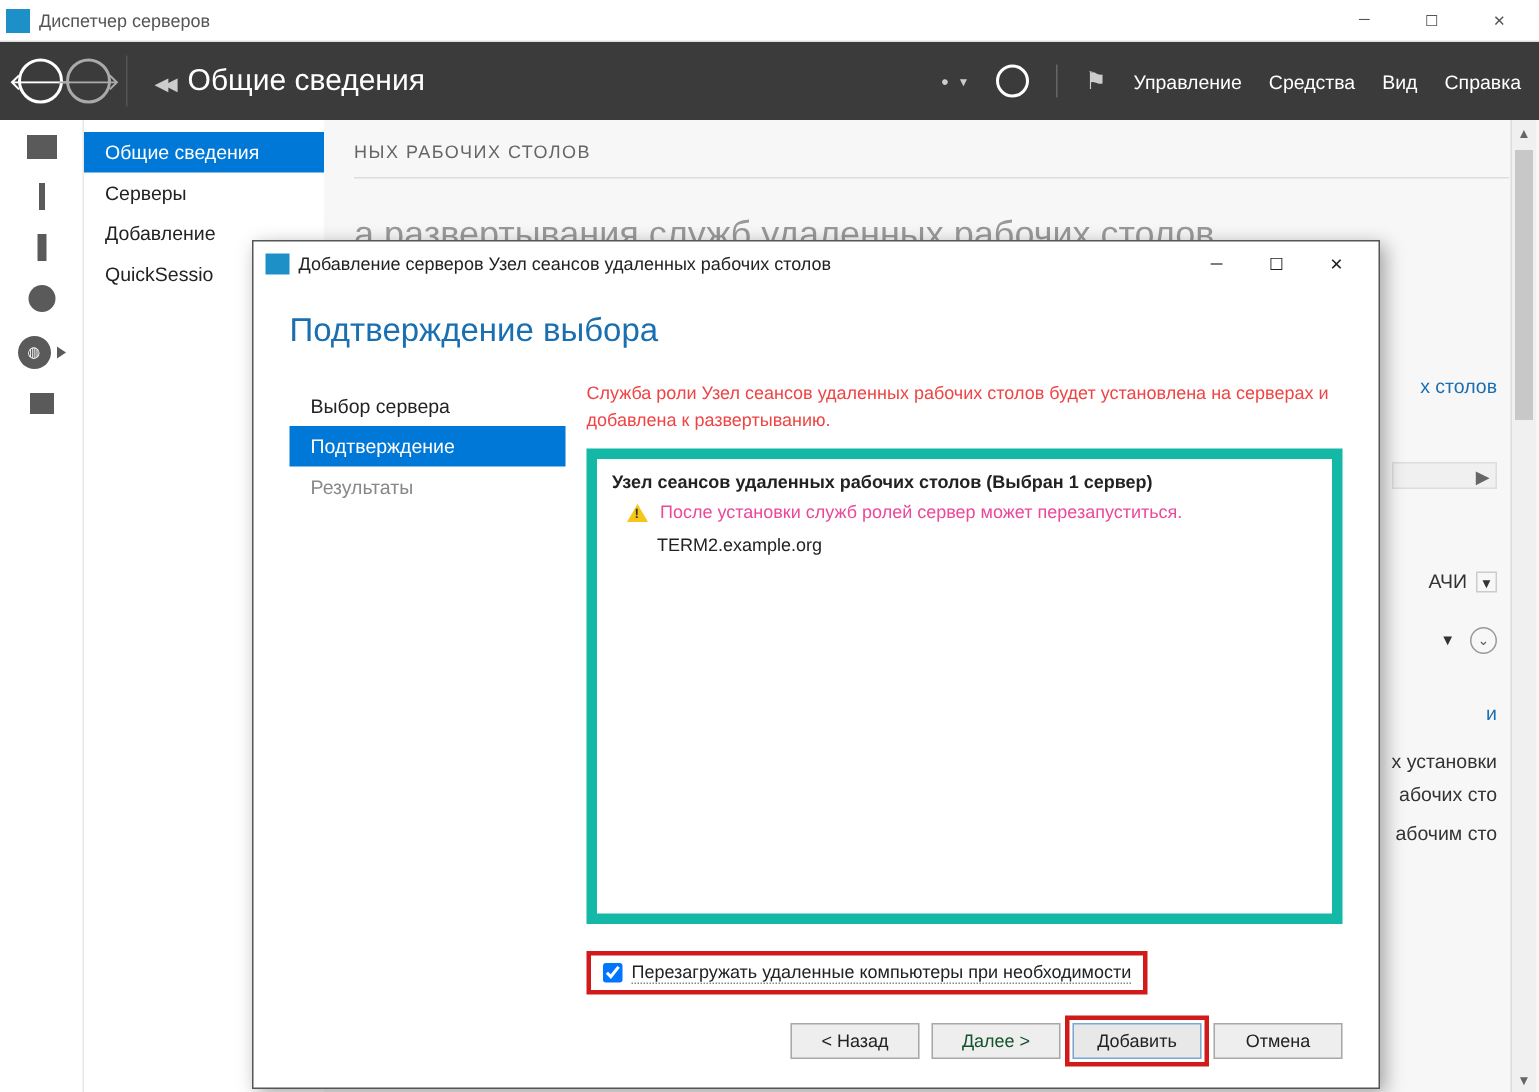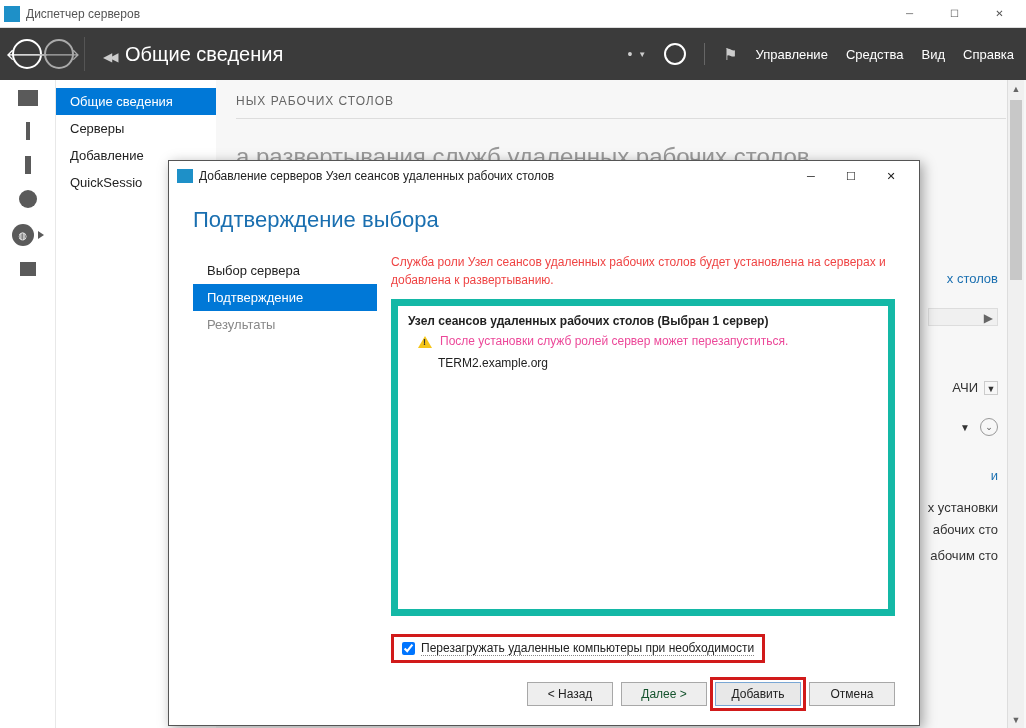--- a/index.html
+++ b/index.html
@@ -141,21 +141,21 @@
     <div class="nav-item">Серверы</div>
     <div class="nav-item">Добавление</div>
     <div class="nav-item">QuickSessio</div>
   </div>
 
   <div class="content">
     <div class="section-label">НЫХ РАБОЧИХ СТОЛОВ</div>
     <div class="content-divider"></div>
     <div class="faded-heading">а развертывания служб удаленных рабочих столов</div>
 
-    <div style="position:absolute; right:28px; top:170px;margin-top:21px;" class="bg-link">х столов</div>
+    <div style="position:absolute; right:28px; top:170px;" class="bg-link">х столов</div>
     <div style="position:absolute; right:28px; top:228px; width:70px; border:1px solid #ddd; background:#f0f0f0; height:18px;">
       <span class="chev-r" style="float:right;margin:2px 4px;">▶</span>
     </div>
     <div style="position:absolute; right:28px; top:300px; display:flex; align-items:center; gap:6px;">
       <span class="bg-text">АЧИ</span>
       <span class="task-dd">▼</span>
     </div>
     <div style="position:absolute; right:28px; top:338px; display:flex; align-items:center; gap:10px;">
       <span style="font-size:10px;color:#333">▼</span>
       <span class="circle-chev">⌄</span>

